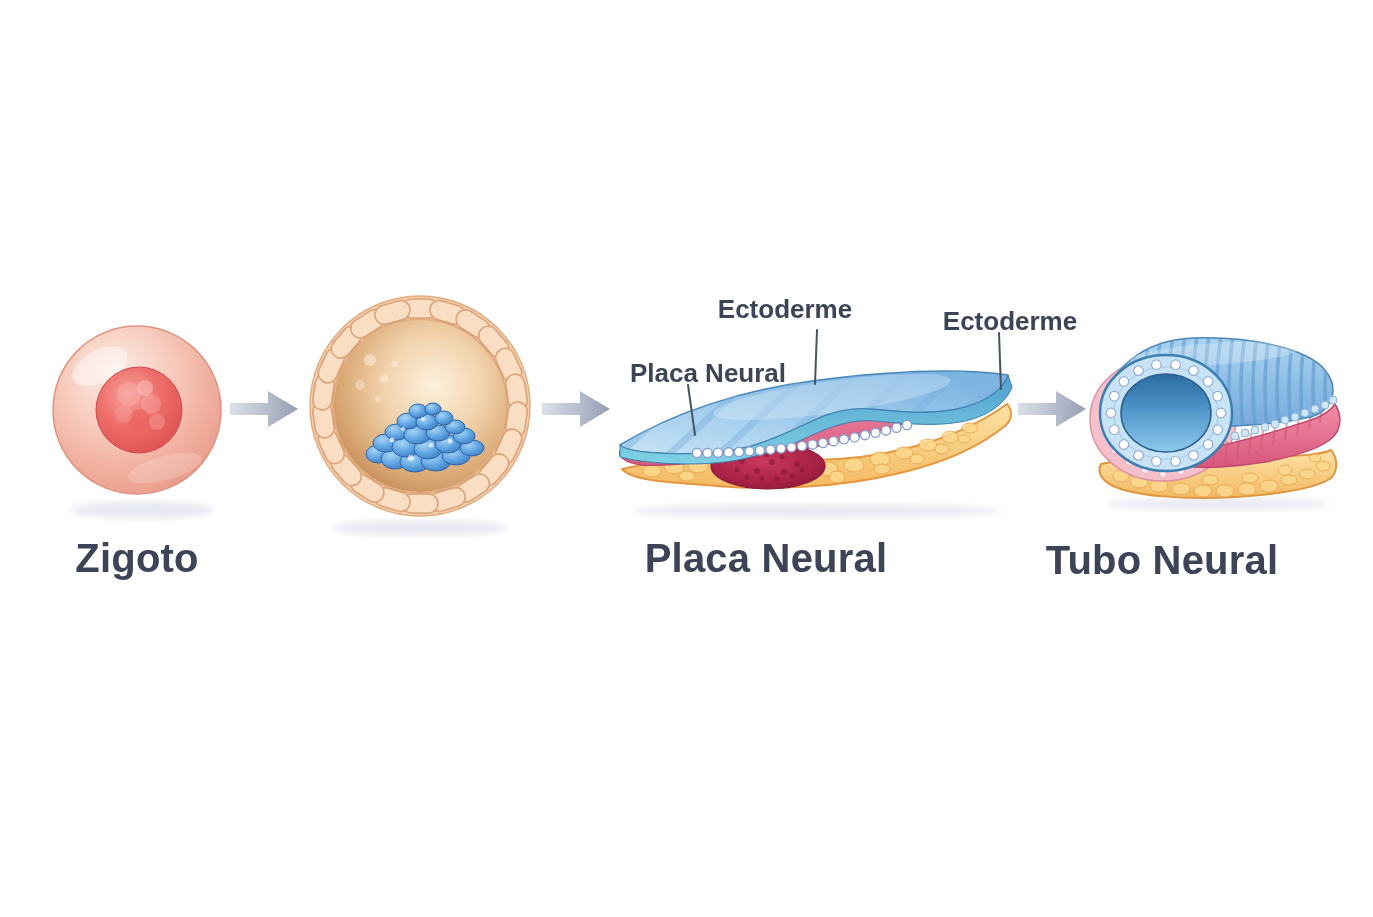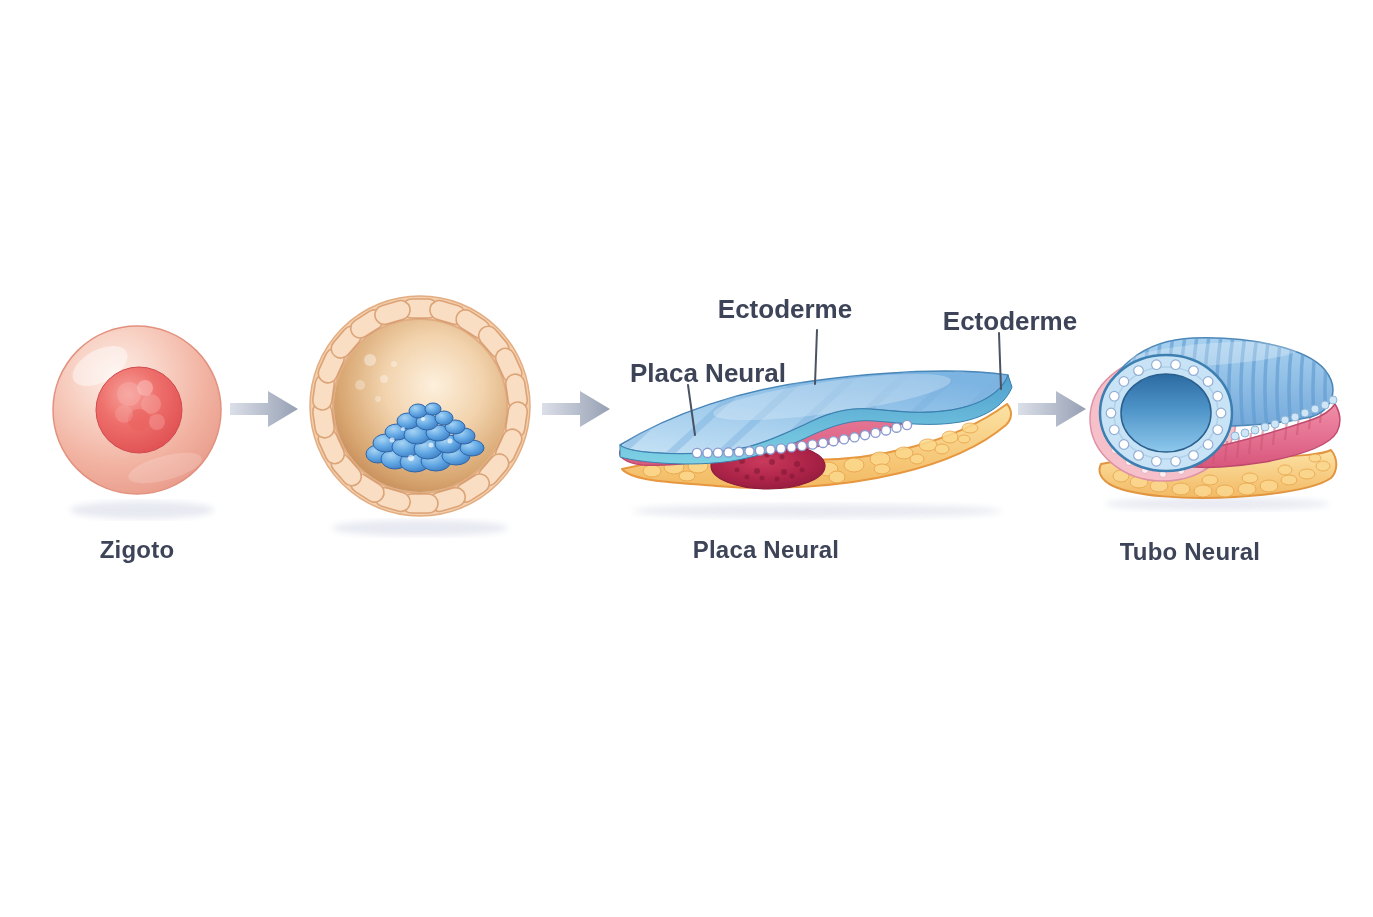--- a/index.html
+++ b/index.html
@@ -8,21 +8,21 @@
     --bg:#ffffff;
   }
   html,body{margin:0;padding:0;background:var(--bg);}
   .canvas{
     position:relative;width:1373px;height:917px;background:var(--bg);
     overflow:hidden;font-family:"Liberation Sans","DejaVu Sans",sans-serif;
   }
   .abs{position:absolute;}
   .caption{
     position:absolute;transform:translateX(-50%);
-    font-size:24px;font-weight:600;color:var(--label-color);
+    font-size:40px;font-weight:600;color:var(--label-color);
     white-space:nowrap;letter-spacing:0.2px;
   }
   .callout-label{
     position:absolute;transform:translateX(-50%);
     font-size:26px;font-weight:600;color:var(--label-color);
     white-space:nowrap;
   }
 </style>
 </head>
 <body>
@@ -546,15 +546,15 @@
           <circle cx="71.4" cy="36.7" r="4.8"></circle>
           <circle cx="90.6" cy="36.7" r="4.8"></circle>
         <circle cx="108.5" cy="42.6" r="4.8"></circle>
           <circle cx="123.1" cy="53.5" r="4.8"></circle>
           <circle cx="132.7" cy="68.2" r="4.8"></circle>
       </g>
       <ellipse cx="81" cy="85" rx="45" ry="39" fill="url(#tbLumenGrad)" stroke="#2a5f8e" stroke-width="1.5"></ellipse>
     </g>
   </svg>
 
-  <div class="caption" style="left:1190px;top:538px">Tubo Neural</div>
+  <div class="caption" style="left:1162px;top:538px">Tubo Neural</div>
 
 </div>
 
 </body></html>

